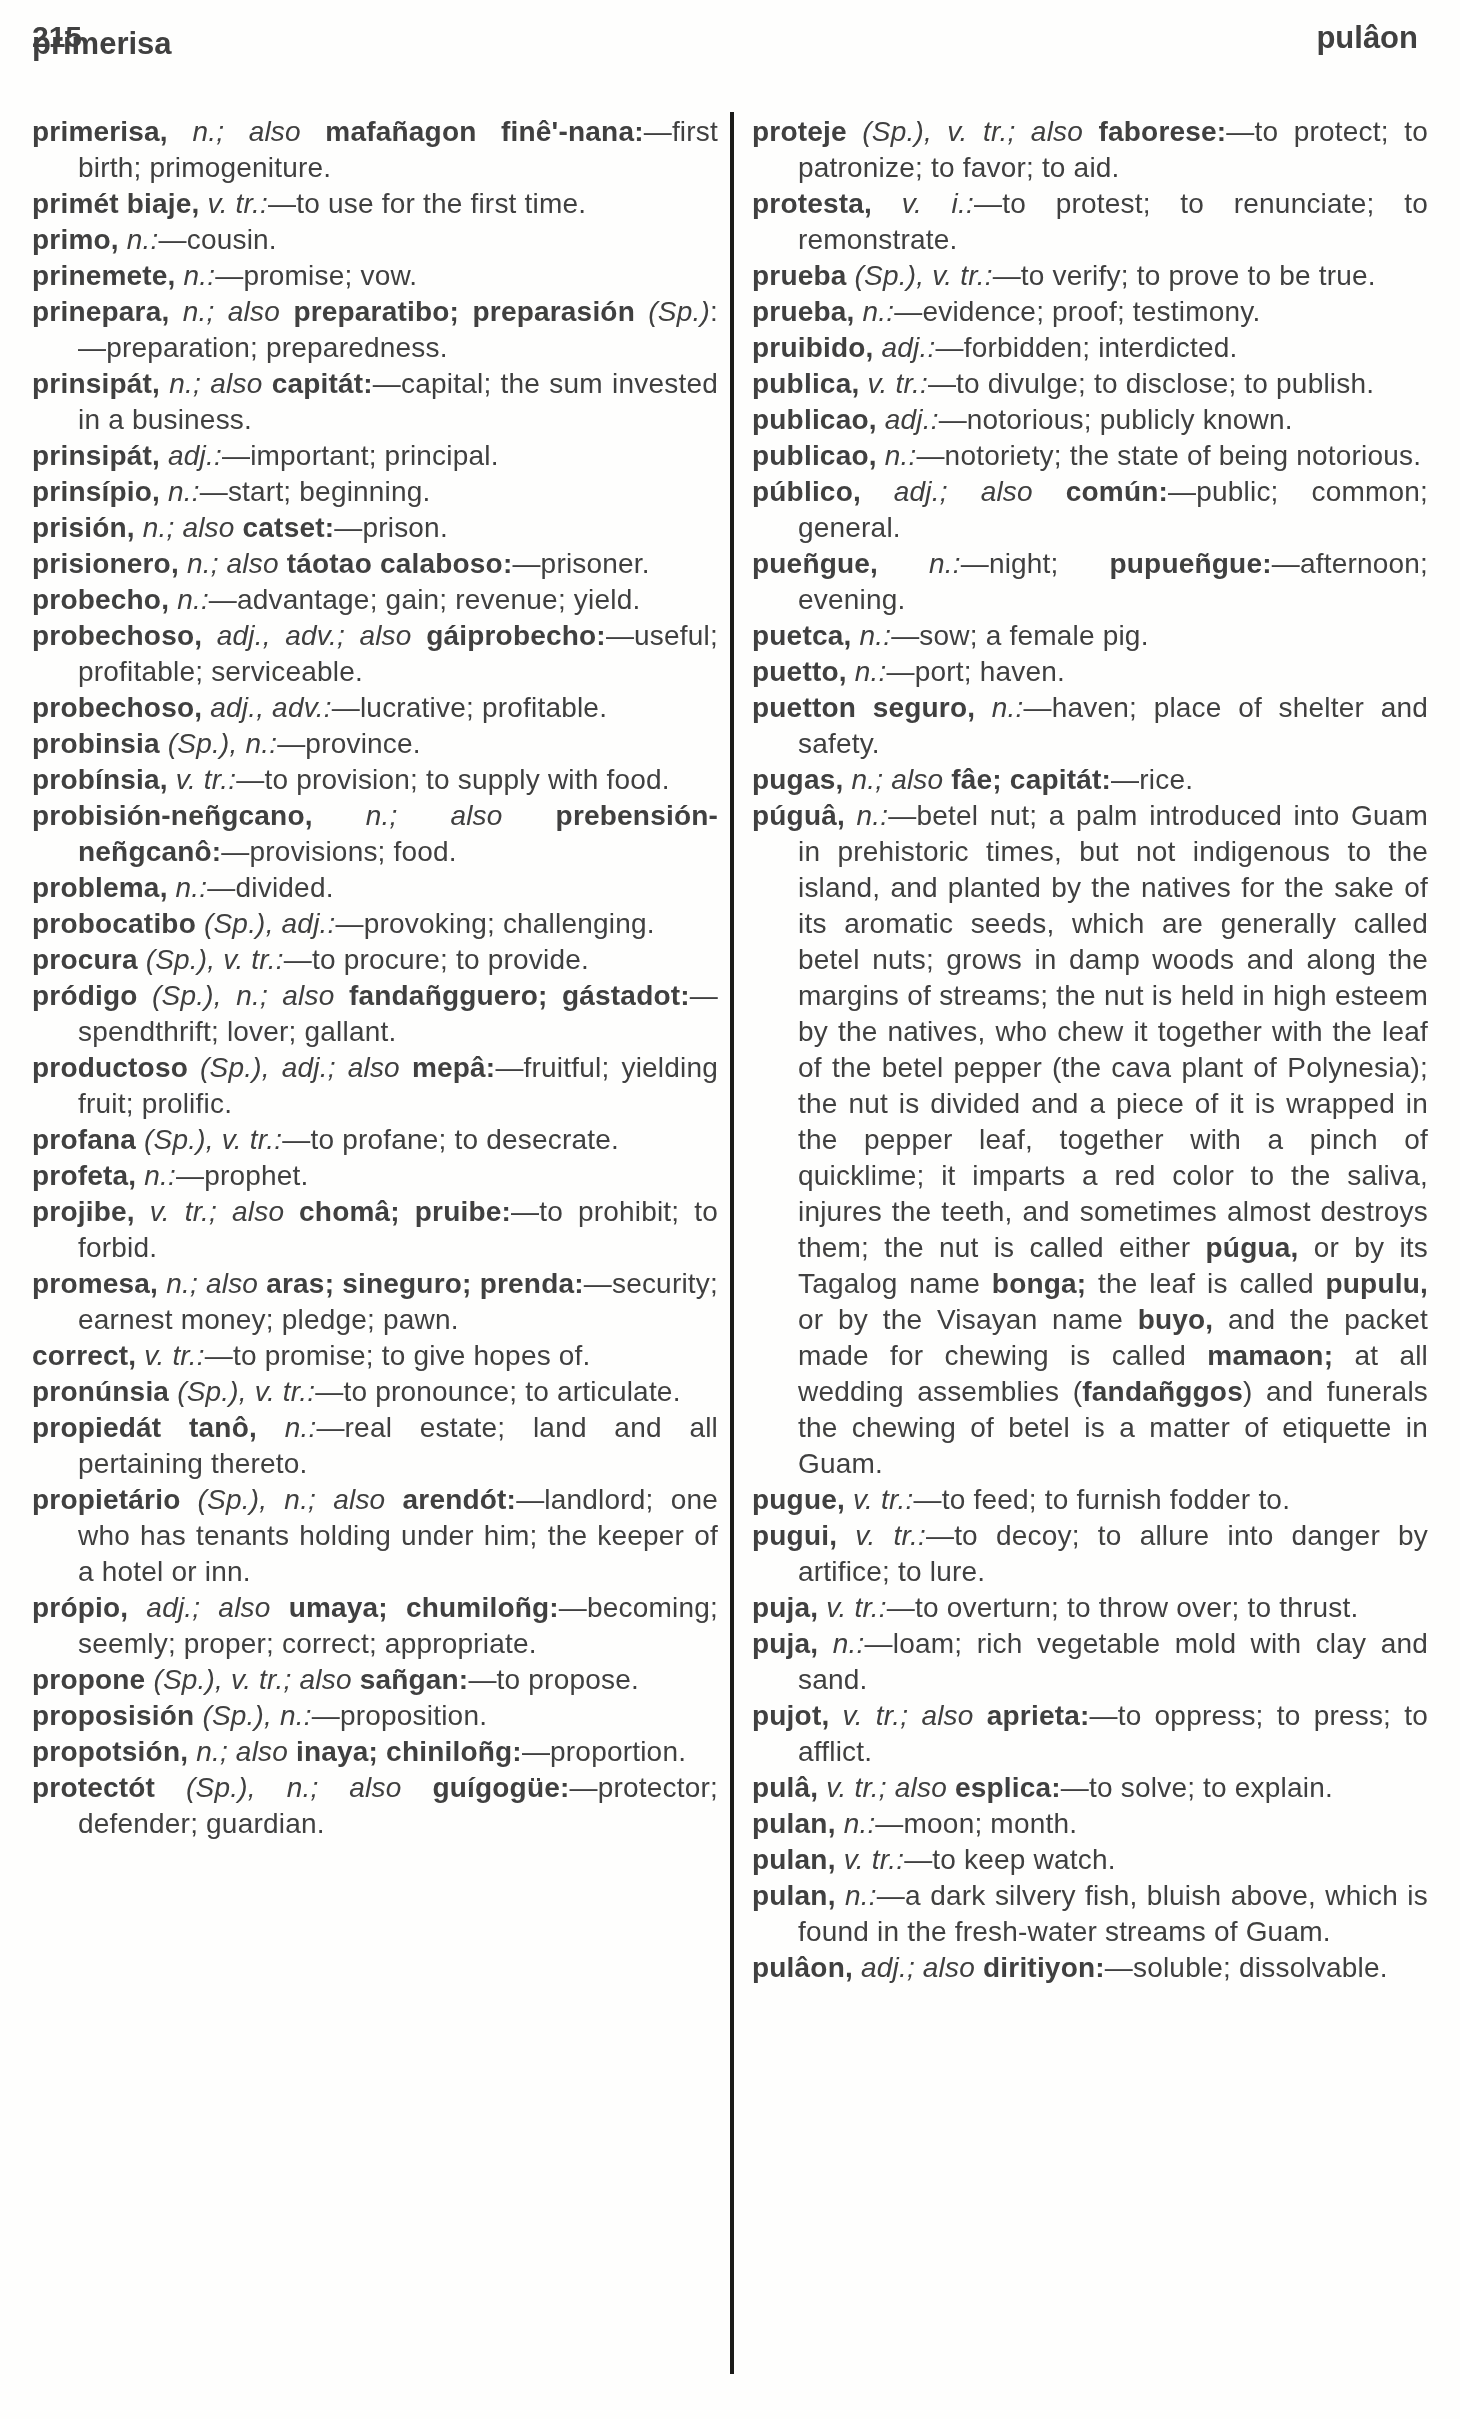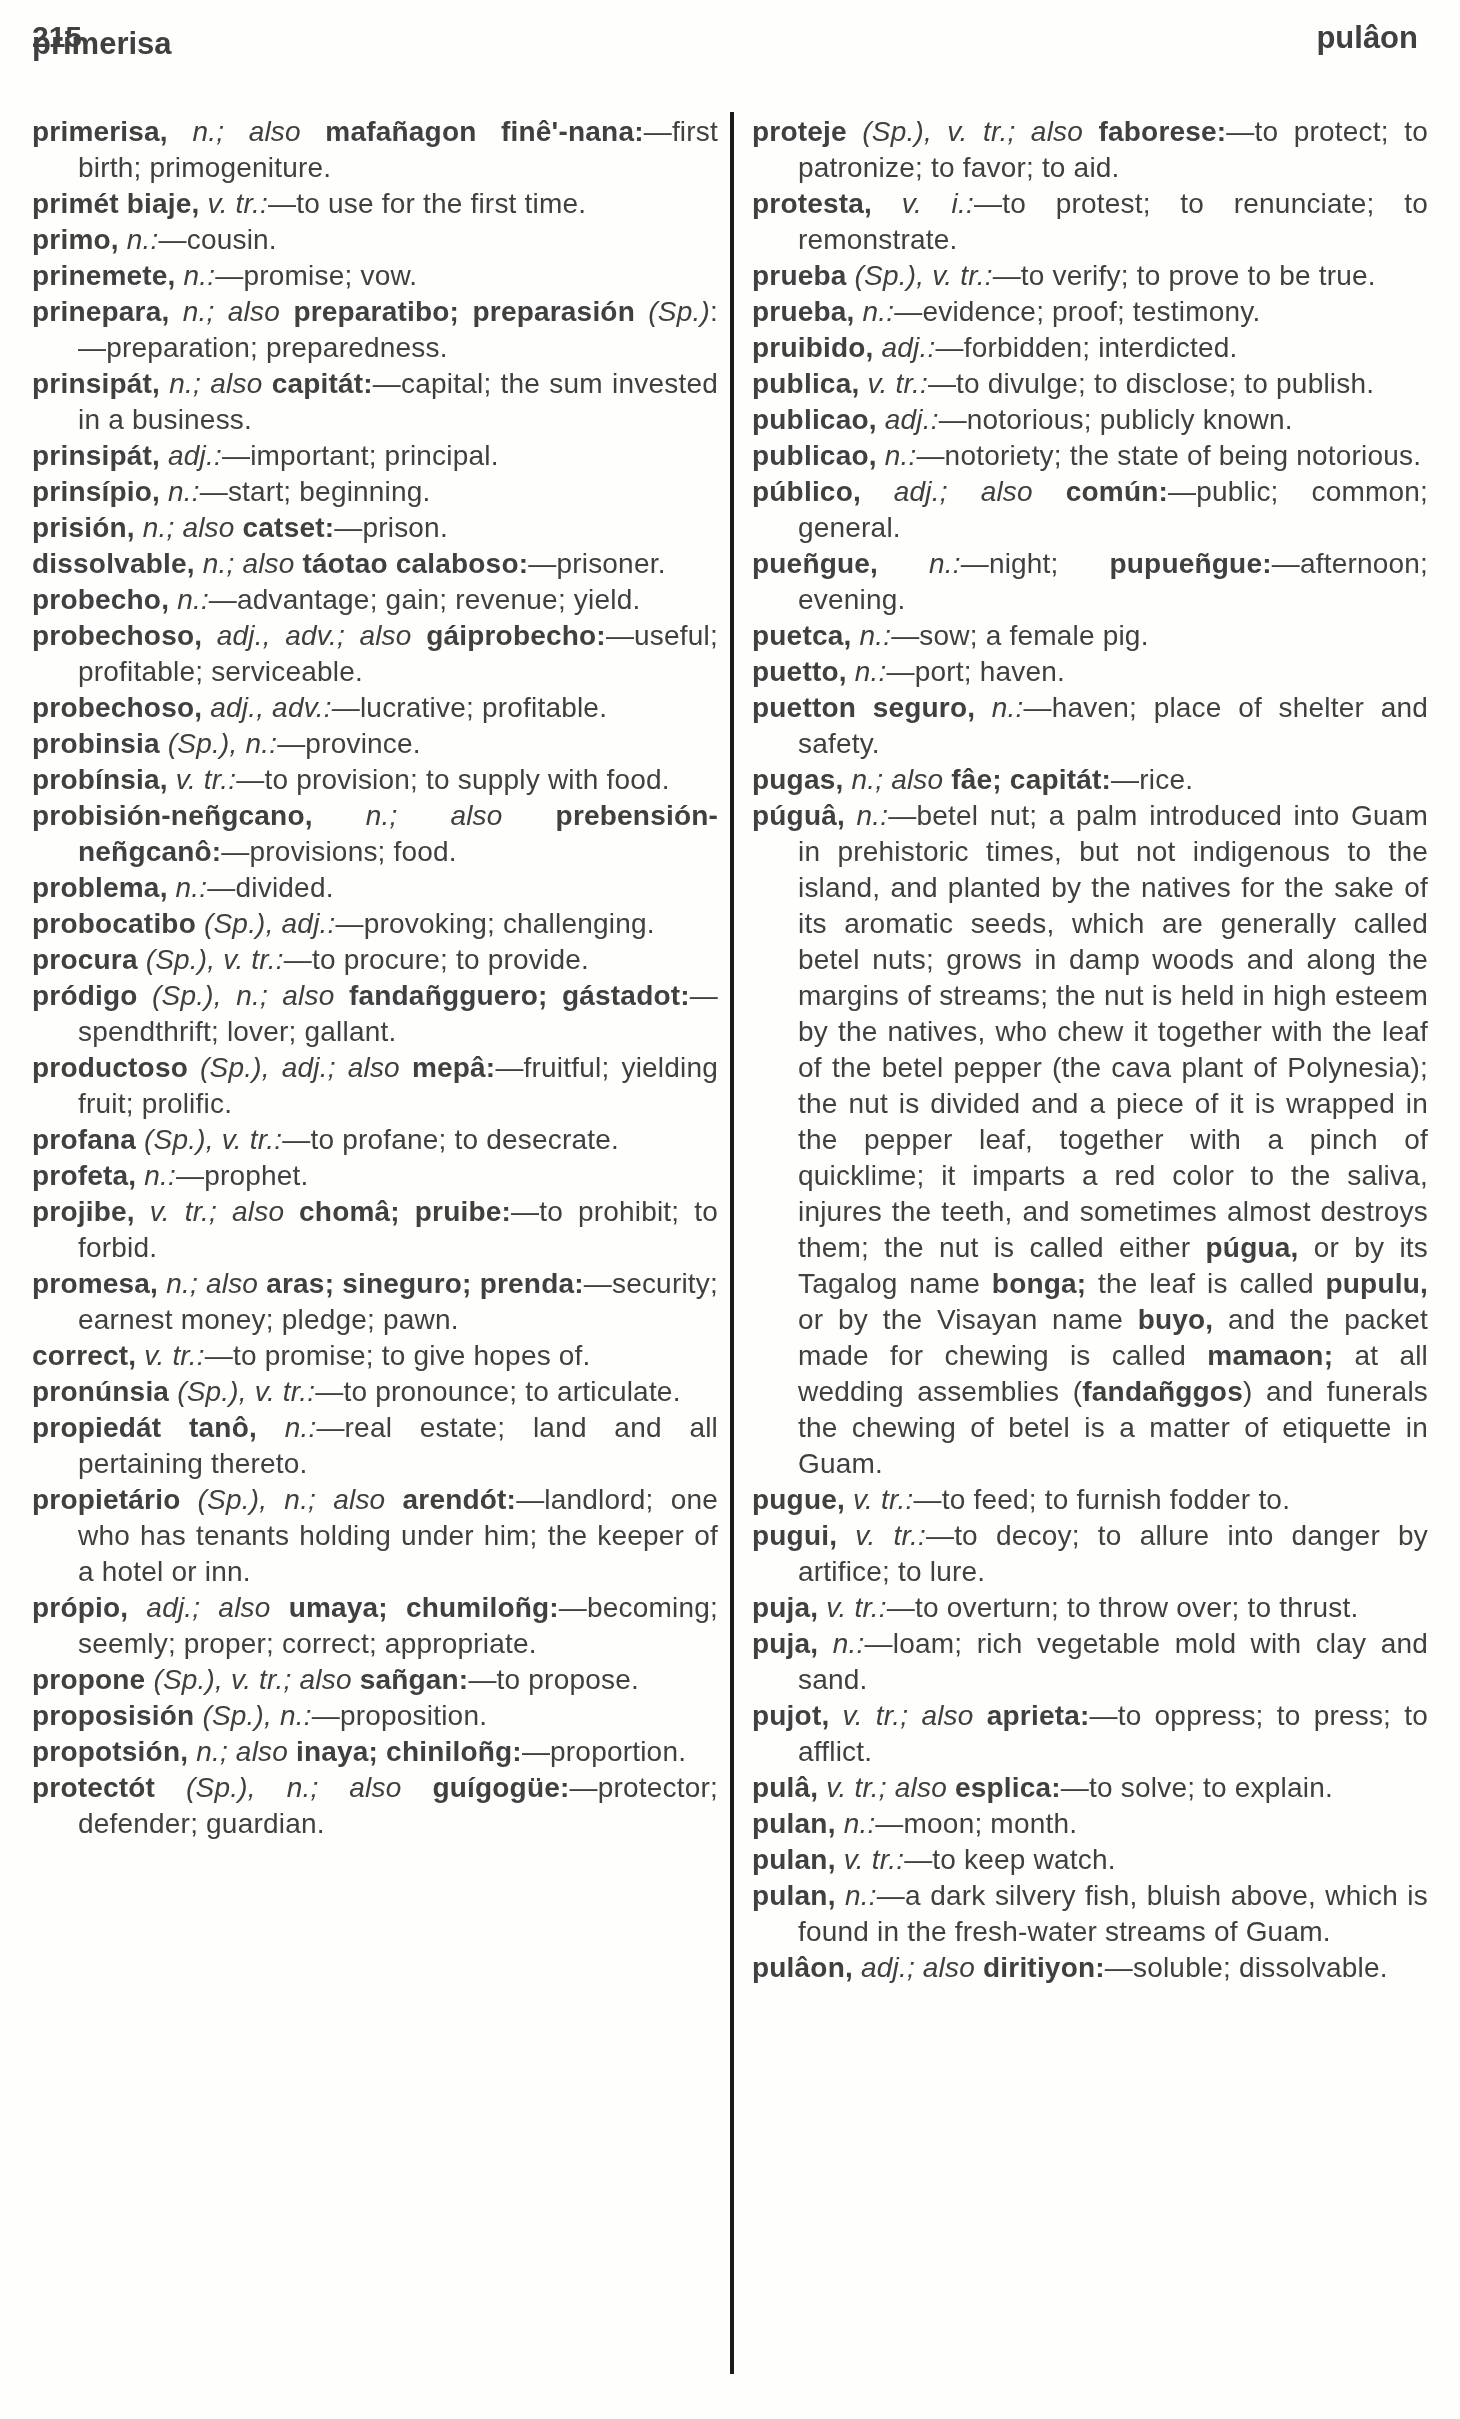--- a/index.html
+++ b/index.html
@@ -76,21 +76,21 @@
   <div class="column left" id="col-left">
       <div class="entry"><span class="run-b">primerisa, </span><span class="run-i">n.; also </span><span class="run-b">mafañagon finê'-nana:</span><span class="run-p">—first birth; primogeniture.</span></div>
       <div class="entry"><span class="run-b">primét biaje, </span><span class="run-i">v. tr.:</span><span class="run-p">—to use for the first time.</span></div>
       <div class="entry"><span class="run-b">primo, </span><span class="run-i">n.:</span><span class="run-p">—cousin.</span></div>
       <div class="entry"><span class="run-b">prinemete, </span><span class="run-i">n.:</span><span class="run-p">—promise; vow.</span></div>
       <div class="entry"><span class="run-b">prinepara, </span><span class="run-i">n.; also </span><span class="run-b">preparatibo; preparasión </span><span class="run-i">(Sp.)</span><span class="run-p">:—preparation; preparedness.</span></div>
       <div class="entry"><span class="run-b">prinsipát, </span><span class="run-i">n.; also </span><span class="run-b">capitát:</span><span class="run-p">—capital; the sum invested in a business.</span></div>
       <div class="entry"><span class="run-b">prinsipát, </span><span class="run-i">adj.:</span><span class="run-p">—important; principal.</span></div>
       <div class="entry"><span class="run-b">prinsípio, </span><span class="run-i">n.:</span><span class="run-p">—start; beginning.</span></div>
       <div class="entry"><span class="run-b">prisión, </span><span class="run-i">n.; also </span><span class="run-b">catset:</span><span class="run-p">—prison.</span></div>
-      <div class="entry"><span class="run-b">dissolvable, </span><span class="run-i">n.; also </span><span class="run-b">táotao calaboso:</span><span class="run-p">—prisoner.</span></div>
+      <div class="entry"><span class="run-b">prisionero, </span><span class="run-i">n.; also </span><span class="run-b">táotao calaboso:</span><span class="run-p">—prisoner.</span></div>
       <div class="entry"><span class="run-b">probecho, </span><span class="run-i">n.:</span><span class="run-p">—advantage; gain; revenue; yield.</span></div>
       <div class="entry"><span class="run-b">probechoso, </span><span class="run-i">adj., adv.; also </span><span class="run-b">gáiprobecho:</span><span class="run-p">—useful; profitable; serviceable.</span></div>
       <div class="entry"><span class="run-b">probechoso, </span><span class="run-i">adj., adv.:</span><span class="run-p">—lucrative; profitable.</span></div>
       <div class="entry"><span class="run-b">probinsia </span><span class="run-i">(Sp.), n.:</span><span class="run-p">—province.</span></div>
       <div class="entry"><span class="run-b">probínsia, </span><span class="run-i">v. tr.:</span><span class="run-p">—to provision; to supply with food.</span></div>
       <div class="entry"><span class="run-b">probisión-neñgcano, </span><span class="run-i">n.; also </span><span class="run-b">prebensión-neñgcanô:</span><span class="run-p">—provisions; food.</span></div>
       <div class="entry"><span class="run-b">problema, </span><span class="run-i">n.:</span><span class="run-p">—divided.</span></div>
       <div class="entry"><span class="run-b">probocatibo </span><span class="run-i">(Sp.), adj.:</span><span class="run-p">—provoking; challenging.</span></div>
       <div class="entry"><span class="run-b">procura </span><span class="run-i">(Sp.), v. tr.:</span><span class="run-p">—to procure; to provide.</span></div>
       <div class="entry"><span class="run-b">pródigo </span><span class="run-i">(Sp.), n.; also </span><span class="run-b">fandañgguero; gástadot:</span><span class="run-p">—spendthrift; lover; gallant.</span></div>

